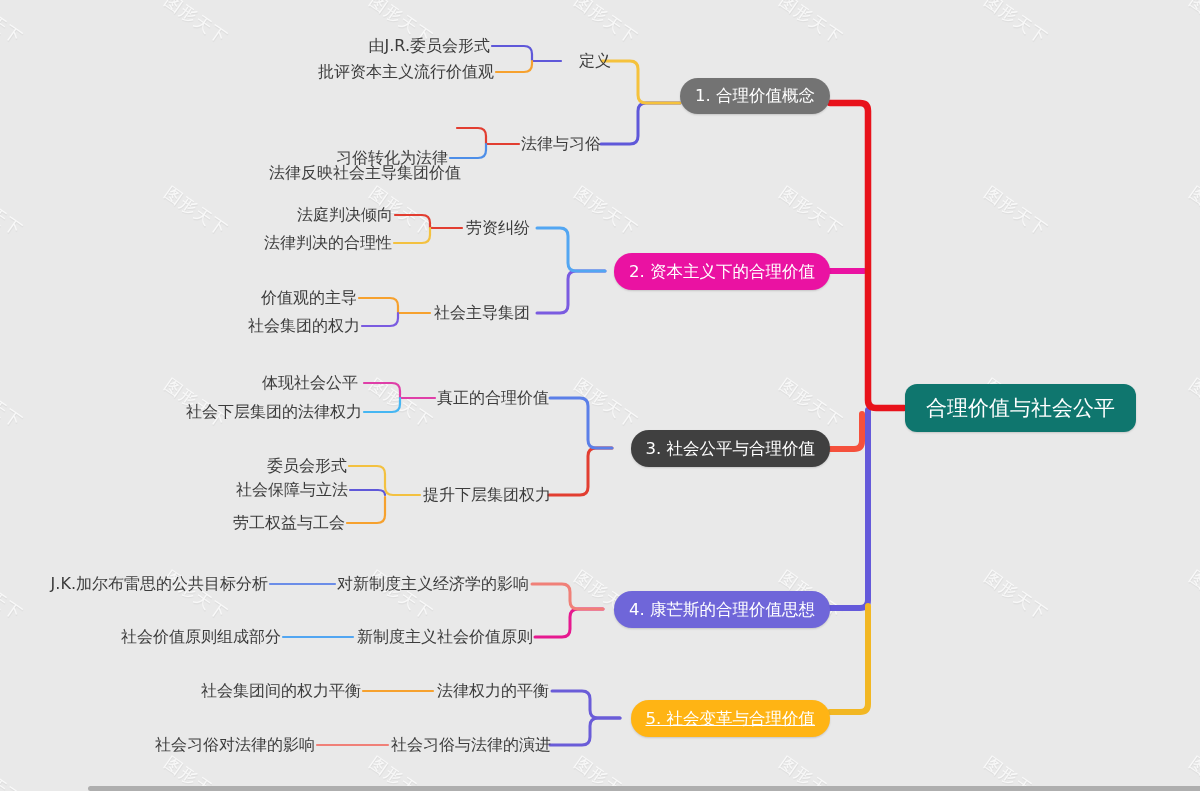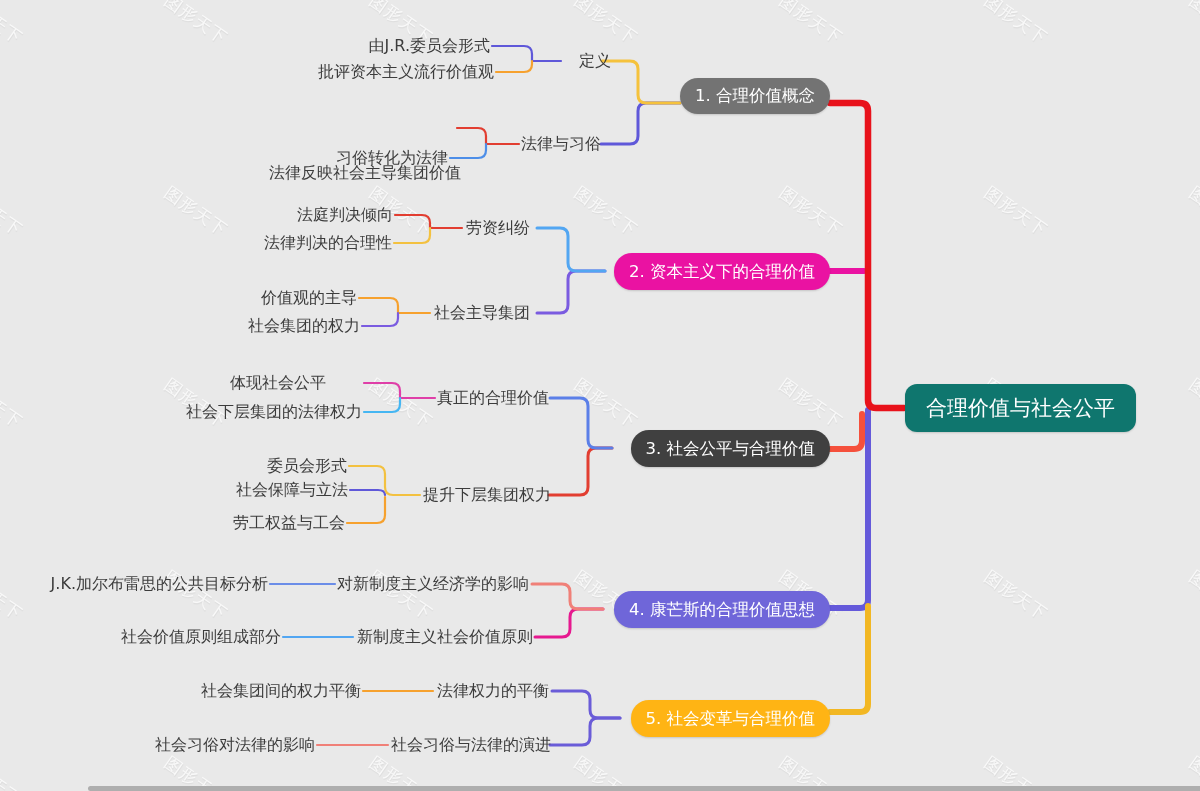--- a/index.html
+++ b/index.html
@@ -143,42 +143,42 @@
     <path d="M363,691 H433" stroke="#f6a12e" stroke-width="2.2"></path>
     <path d="M317,745 H388" stroke="#f08078" stroke-width="2.2"></path>
   </svg>
 
   <div class="root-topic" style="left: 905px; top: 384px; background: #0f766e;">合理价值与社会公平</div>
 
   <div class="topic" style="right: 370px; top: 78px; height: 36px; line-height: 36px; background: #737373;">1. 合理价值概念</div>
   <div class="topic" style="right: 370px; top: 253px; background: rgb(234, 18, 162);">2. 资本主义下的合理价值</div>
   <div class="topic" style="right: 370px; top: 430px; background: #404040;">3. 社会公平与合理价值</div>
   <div class="topic" style="right: 370px; top: 591px; background: rgb(111, 102, 217);">4. 康芒斯的合理价值思想</div>
-  <div class="topic" style="right: 370px; top: 700px; background: rgb(255, 180, 20);">5. 社会变革与合理价值</div>
+  <div class="topic" style="right: 370px; top: 700px; background: rgb(255, 180, 20); text-decoration: underline;">5. 社会变革与合理价值</div>
 
   <div class="label" style="left:579px;top:61px;">定义</div>
   <div class="label" style="left:521px;top:144px;">法律与习俗</div>
   <div class="label" style="left:466px;top:228px;">劳资纠纷</div>
   <div class="label" style="left:434px;top:313px;">社会主导集团</div>
   <div class="label" style="left:437px;top:398px;">真正的合理价值</div>
   <div class="label" style="left:423px;top:495px;">提升下层集团权力</div>
   <div class="label" style="left:337px;top:584px;">对新制度主义经济学的影响</div>
   <div class="label" style="left:357px;top:637px;">新制度主义社会价值原则</div>
   <div class="label" style="left:437px;top:691px;">法律权力的平衡</div>
   <div class="label" style="left:391px;top:745px;">社会习俗与法律的演进</div>
 
   <div class="label" style="right:710px;top:46px;">由J.R.委员会形式</div>
   <div class="label" style="right:706px;top:72px;margin-left:44px;">批评资本主义流行价值观</div>
   <div class="label" style="right:739px;top:128px;margin-top:45px;">法律反映社会主导集团价值</div>
   <div class="label" style="right:752px;top:158px;">习俗转化为法律</div>
   <div class="label" style="right:807px;top:215px;">法庭判决倾向</div>
   <div class="label" style="right:808px;top:243px;">法律判决的合理性</div>
   <div class="label" style="right:843px;top:298px;">价值观的主导</div>
   <div class="label" style="right:840px;top:326px;">社会集团的权力</div>
-  <div class="label" style="right:874px;top:383px;">体现社会公平</div>
+  <div class="label" style="right:842px;top:383px;">体现社会公平</div>
   <div class="label" style="right:838px;top:412px;">社会下层集团的法律权力</div>
   <div class="label" style="right:853px;top:466px;">委员会形式</div>
   <div class="label" style="right:852px;top:490px;">社会保障与立法</div>
   <div class="label" style="right:855px;top:523px;">劳工权益与工会</div>
   <div class="label" style="right:932px;top:584px;">J.K.加尔布雷思的公共目标分析</div>
   <div class="label" style="right:919px;top:637px;">社会价值原则组成部分</div>
   <div class="label" style="right:839px;top:691px;">社会集团间的权力平衡</div>
   <div class="label" style="right:885px;top:745px;">社会习俗对法律的影响</div>
 
   <div class="hscroll"></div>

